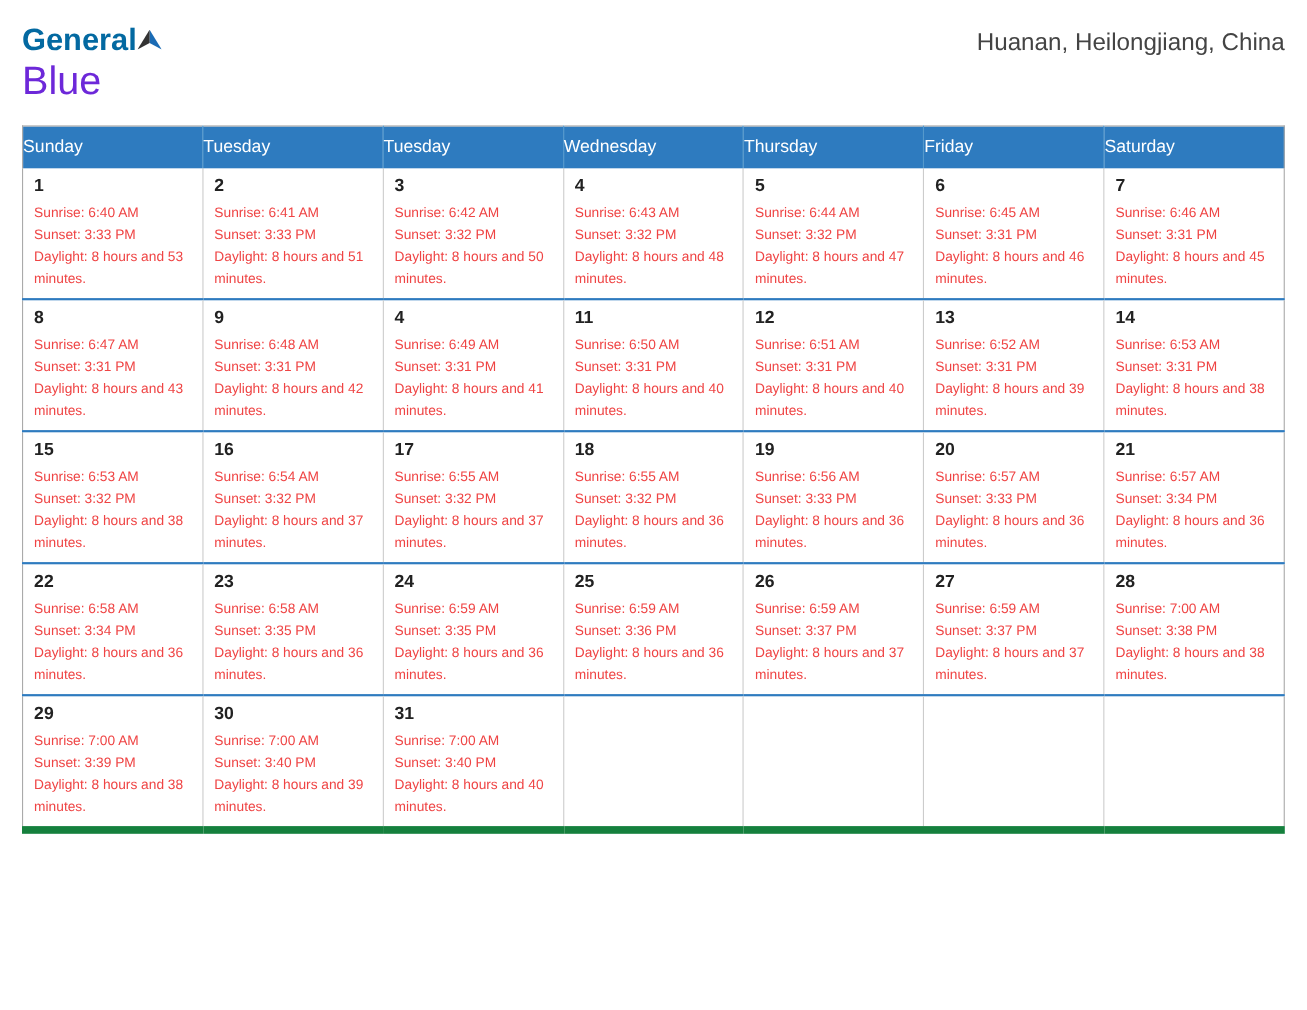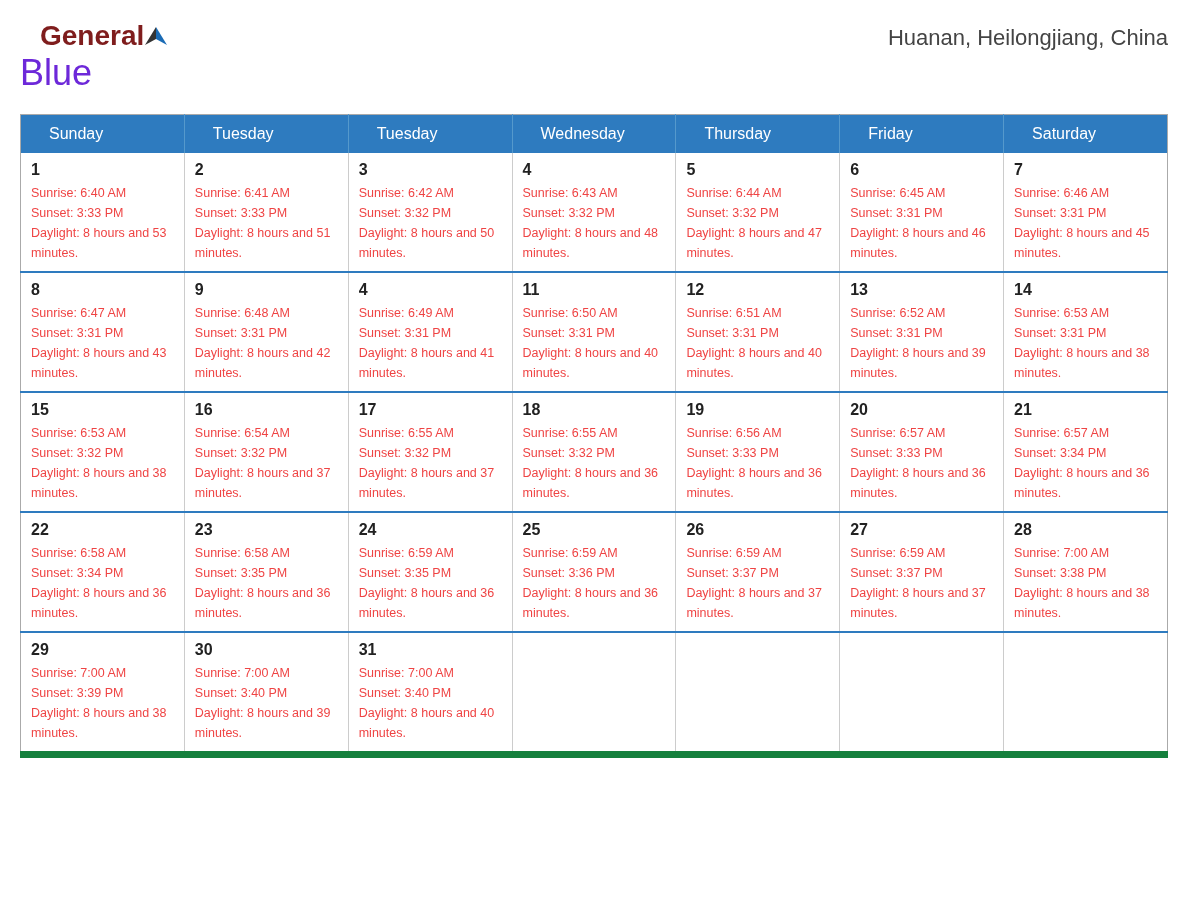--- a/index.html
+++ b/index.html
@@ -21,21 +21,21 @@
       flex-direction: column;
       align-items: flex-start;
     }
     .logo-text {
       display: flex;
       align-items: center;
       font-size: 28px;
       font-weight: bold;
       color: #333;
     }
-    .logo-general { color: #7f1d1d; margin-left: 20px; }
+    .logo-general { color: #0369a1; }
     .logo-blue {
       color: #6d28d9;
       font-size: 36px;
       font-weight: normal;
     }
     .title-section {
       text-align: right;
     }
     .main-title {
       font-size: 52px;
@@ -50,21 +50,21 @@
     }
     .calendar-table {
       width: 100%;
       border-collapse: collapse;
       border: 1px solid #aaa;
     }
     .calendar-table th {
       background-color: #2e7bbf;
       color: white;
       text-align: left;
-      padding: 10px 28px;
+      padding: 10px 0;
       font-size: 16px;
       font-weight: normal;
       border-right: 1px solid #5599cc;
     }
     .calendar-table th:last-child {
       border-right: none;
     }
     .calendar-table td {
       vertical-align: top;
       padding: 8px 10px;

